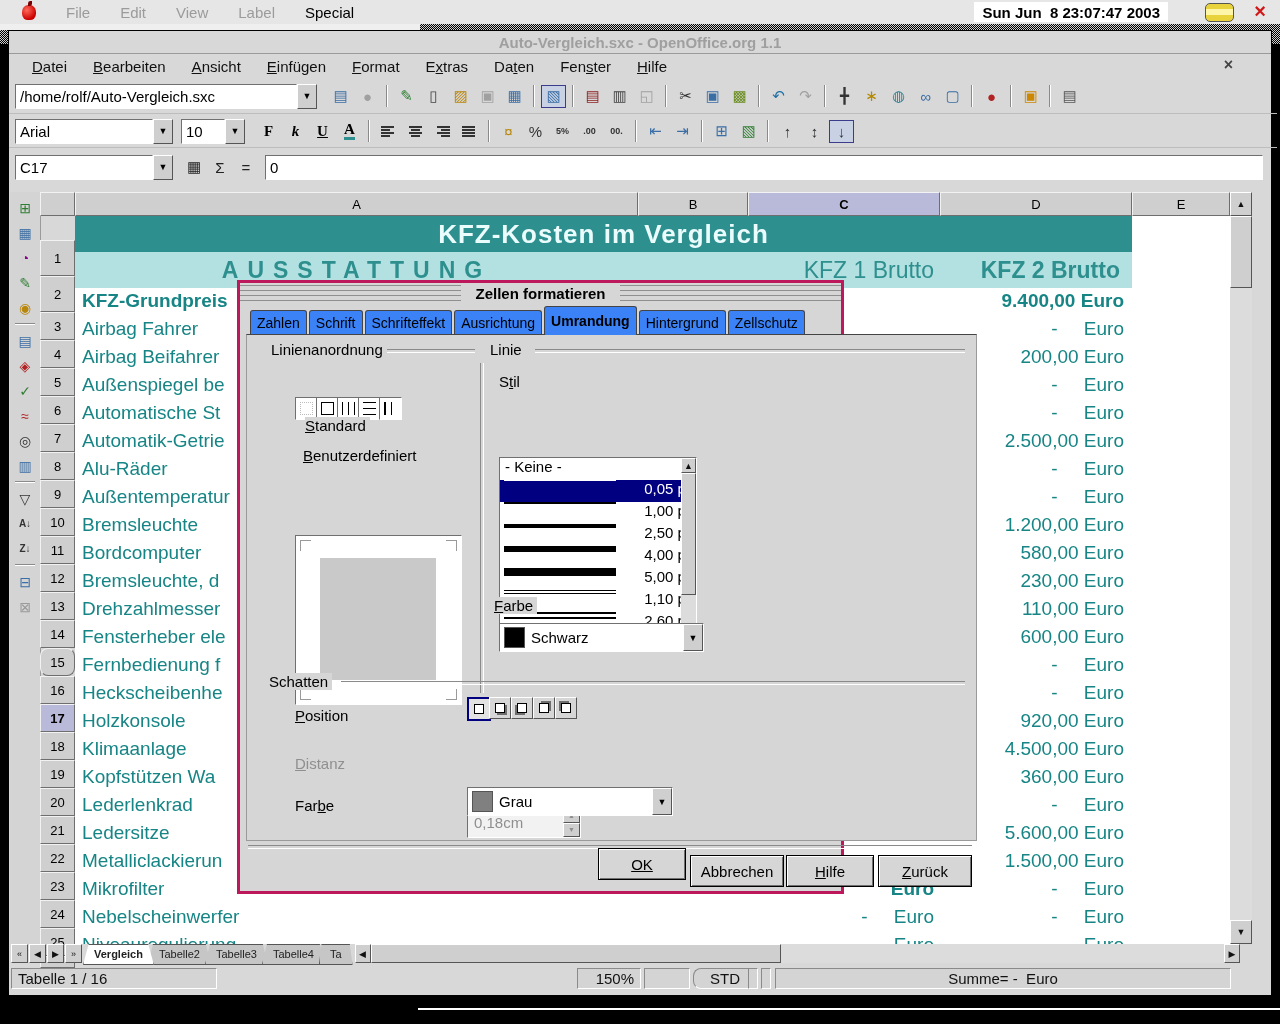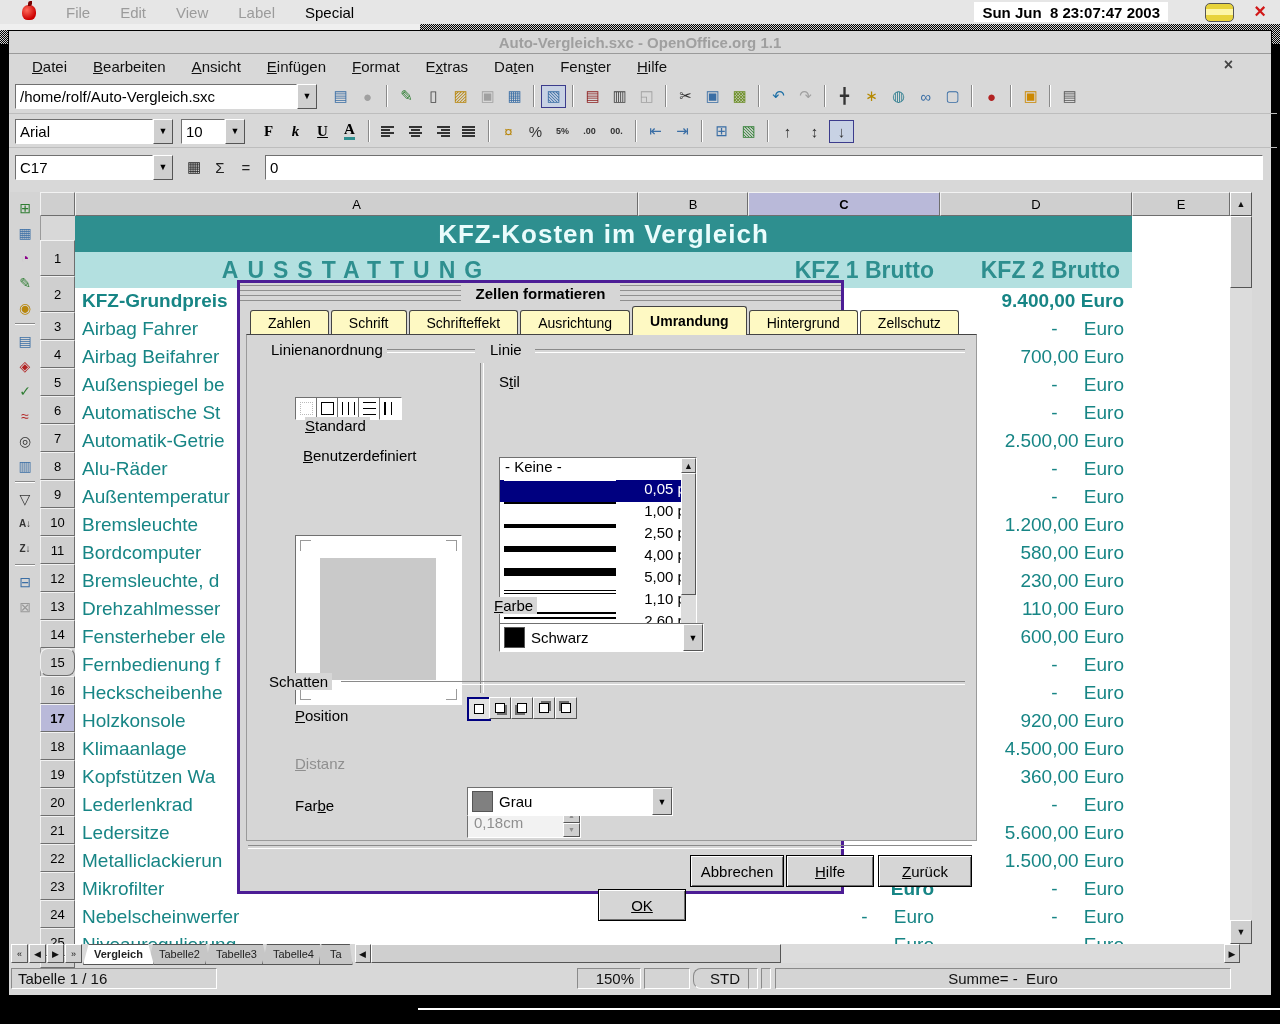--- a/index.html
+++ b/index.html
@@ -79,27 +79,27 @@
   .navb{width:17px;height:19px;margin-right:1px;}
   .shtab{height:19px;line-height:19px;padding:0 10px;margin-right:-6px;background:#c6c6c6;border:1px solid #555;
          font-size:11px;clip-path:polygon(8% 0,92% 0,100% 100%,0 100%);color:#222;}
   .shtab.active{background:#fff;font-weight:bold;z-index:2;}
 
   
   .sfield{position:absolute;top:937px;height:21px;background:#d4d4d4;border:1px solid;border-color:#8a8a8a #fff #fff #8a8a8a;
           font-size:15px;color:#111;display:flex;align-items:center;padding:0 6px;box-sizing:border-box;white-space:pre;}
 
   
-  #dlg{left:237px;top:280px;width:607px;height:614px;background:#d6d6d6;border:3px solid #4c1d95;box-sizing:border-box;z-index:10;}
+  #dlg{left:237px;top:280px;width:607px;height:614px;background:#d6d6d6;border:3px solid #be185d;box-sizing:border-box;z-index:10;}
   #dlgtitle{left:0;top:0;width:100%;height:20px;
             background:repeating-linear-gradient(180deg,#d6d6d6 0 2px,#8f8f8f 2px 3px,#d6d6d6 3px 5px);
             display:flex;align-items:center;justify-content:center;}
   #dlgtitle span{background:#d6d6d6;padding:0 14px;font-weight:bold;font-size:15px;color:#000;}
   #dtabs{left:10px;top:24px;height:28px;display:flex;align-items:flex-end;}
-  .dtab{height:24px;line-height:24px;padding:0 17px;font-size:14px;color:#000;background:#fef9c3;border:1px solid #444;
+  .dtab{height:24px;line-height:24px;padding:0 6px;font-size:14px;color:#000;background:#3b82f6;border:1px solid #444;
         border-bottom:none;border-radius:3px 3px 0 0;margin-right:2px;}
   .dtab.active{height:28px;line-height:28px;font-weight:bold;z-index:3;}
   #dpanel{left:6px;top:51px;width:729px;height:505px;border:1px solid #9a9a9a;border-top:1px solid #444;background:#d6d6d6;}
   .glabel{position:absolute;font-size:15px;color:#000;background:#d6d6d6;padding-right:4px;z-index:1;}
   .gline{position:absolute;height:2px;border-top:1px solid #8a8a8a;border-bottom:1px solid #fff;}
   .vline{position:absolute;width:2px;border-left:1px solid #8a8a8a;border-right:1px solid #fff;}
 
   .preset{position:absolute;width:21px;height:21px;background:#fff;border:1px solid;border-color:#707070 #fff #fff #707070;}
   .preset .in{position:absolute;left:4px;top:4px;right:4px;bottom:4px;}
   .pb-none .in{border:1px dotted #bbb;}
@@ -487,35 +487,35 @@
         <div class="abs hdr" style="left: 31px; top: 841px; width: 35px; height: 28px;">23</div>
         <div class="abs hdr" style="left: 31px; top: 869px; width: 35px; height: 28px;">24</div>
         <div class="abs hdr" style="left: 31px; top: 897px; width: 35px; height: 28px;">25</div>
         <div class="abs hdr" style="left: 31px; top: 925px; width: 35px; height: 12px;"></div>
       </div>
 
     <div class="abs" id="dataarea">
       <div class="abs" id="banner1" style="left: 0px; top: 0px; width: 1057px; height: 36px; display: flex; align-items: center; justify-content: center; font-size: 26px; font-weight: bold; color: rgb(234, 252, 252); letter-spacing: 1px; background: rgb(46, 143, 143);">KFZ-Kosten im Vergleich</div>
       <div class="abs" id="banner2" style="left: 0px; top: 36px; width: 1057px; height: 36px; background: rgb(179, 224, 224);">
         <span class="abs" style="left: 0px; width: 563px; top: 0px; height: 36px; display: flex; align-items: center; justify-content: center; font-size: 23px; font-weight: bold; letter-spacing: 9px; color: rgb(46, 143, 143);">AUSSTATTUNG</span>
-        <span class="abs" style="left: 673px; width: 190px; top: 0px; height: 36px; display: flex; align-items: center; justify-content: flex-end; font-size: 23px; font-weight: bold; padding-right: 4px; box-sizing: border-box; color: rgb(46, 143, 143);">KFZ 1 Brutto</span>
+        <span class="abs" style="left: 673px; width: 190px; top: 0px; height: 36px; display: flex; align-items: center; justify-content: flex-end; font-size: 23px; font-weight: normal; padding-right: 4px; box-sizing: border-box; color: rgb(46, 143, 143);">KFZ 1 Brutto</span>
         <span class="abs" style="left: 865px; width: 186px; top: 0px; height: 36px; display: flex; align-items: center; justify-content: flex-end; font-size: 23px; font-weight: bold; padding-right: 6px; box-sizing: border-box; color: rgb(46, 143, 143);">KFZ 2 Brutto</span>
       </div>
       <div id="cells">
           <div class="abs" style="left: 0px; top: 72px; width: 1155px; height: 28px; overflow: hidden;">
             <div class="rlabel bold" style="top: 2px; color: rgb(23, 133, 133);">KFZ-Grundpreis</div>
             <div class="money bold" style="left: 865px; width: 190px; top: 2px; padding-right: 6px; box-sizing: border-box; color: rgb(23, 133, 133);">9.400,00 Euro</div>
           </div>
           <div class="abs" style="left: 0px; top: 100px; width: 1155px; height: 28px; overflow: hidden;">
             <div class="rlabel" style="top: 2px; color: rgb(23, 133, 133);">Airbag Fahrer</div>
             <div class="money" style="left: 865px; width: 190px; top: 2px; padding-right: 6px; box-sizing: border-box; color: rgb(23, 133, 133);">-     Euro</div>
           </div>
           <div class="abs" style="left: 0px; top: 128px; width: 1155px; height: 28px; overflow: hidden;">
             <div class="rlabel" style="top: 2px; color: rgb(23, 133, 133);">Airbag Beifahrer</div>
-            <div class="money" style="left: 865px; width: 190px; top: 2px; padding-right: 6px; box-sizing: border-box; color: rgb(23, 133, 133);">700,00 Euro</div>
+            <div class="money" style="left: 865px; width: 190px; top: 2px; padding-right: 6px; box-sizing: border-box; color: rgb(23, 133, 133);">200,00 Euro</div>
           </div>
           <div class="abs" style="left: 0px; top: 156px; width: 1155px; height: 28px; overflow: hidden;">
             <div class="rlabel" style="top: 2px; color: rgb(23, 133, 133);">Außenspiegel be</div>
             <div class="money" style="left: 865px; width: 190px; top: 2px; padding-right: 6px; box-sizing: border-box; color: rgb(23, 133, 133);">-     Euro</div>
           </div>
           <div class="abs" style="left: 0px; top: 184px; width: 1155px; height: 28px; overflow: hidden;">
             <div class="rlabel" style="top: 2px; color: rgb(23, 133, 133);">Automatische St</div>
             <div class="money" style="left: 865px; width: 190px; top: 2px; padding-right: 6px; box-sizing: border-box; color: rgb(23, 133, 133);">-     Euro</div>
           </div>
           <div class="abs" style="left: 0px; top: 212px; width: 1155px; height: 28px; overflow: hidden;">
@@ -771,19 +771,19 @@
       <span class="glabel" style="left:48px;top:462px;" id="lbl-farbe2">Far<u>b</u>e</span>
       <div class="dcombo" style="left:220px;top:452px;width:204px;">
         <span class="swatch" style="background:#808080;"></span>
         <span class="cval">Grau</span>
         <span class="dropbtn">▼</span>
       </div>
     </div>
 
     <div class="gline" style="left:8px;top:562px;width:724px;"></div>
     <div id="dlgbtns"></div>
-  <div class="dbtn" style="left: 358px; top: 606px; width: 86px; text-decoration: underline;">OK</div>
+  <div class="dbtn" style="left: 358px; top: 565px; width: 86px; text-decoration: underline;">OK</div>
       <div class="dbtn" style="left: 450px; top: 572px; width: 92px;">Abbrechen</div>
       <div class="dbtn" style="left: 546px; top: 572px; width: 86px;"><u>H</u>ilfe</div>
       <div class="dbtn" style="left: 638px; top: 572px; width: 92px;"><u>Z</u>urück</div>
     </div>
 
 </div>
 
 </body></html>

